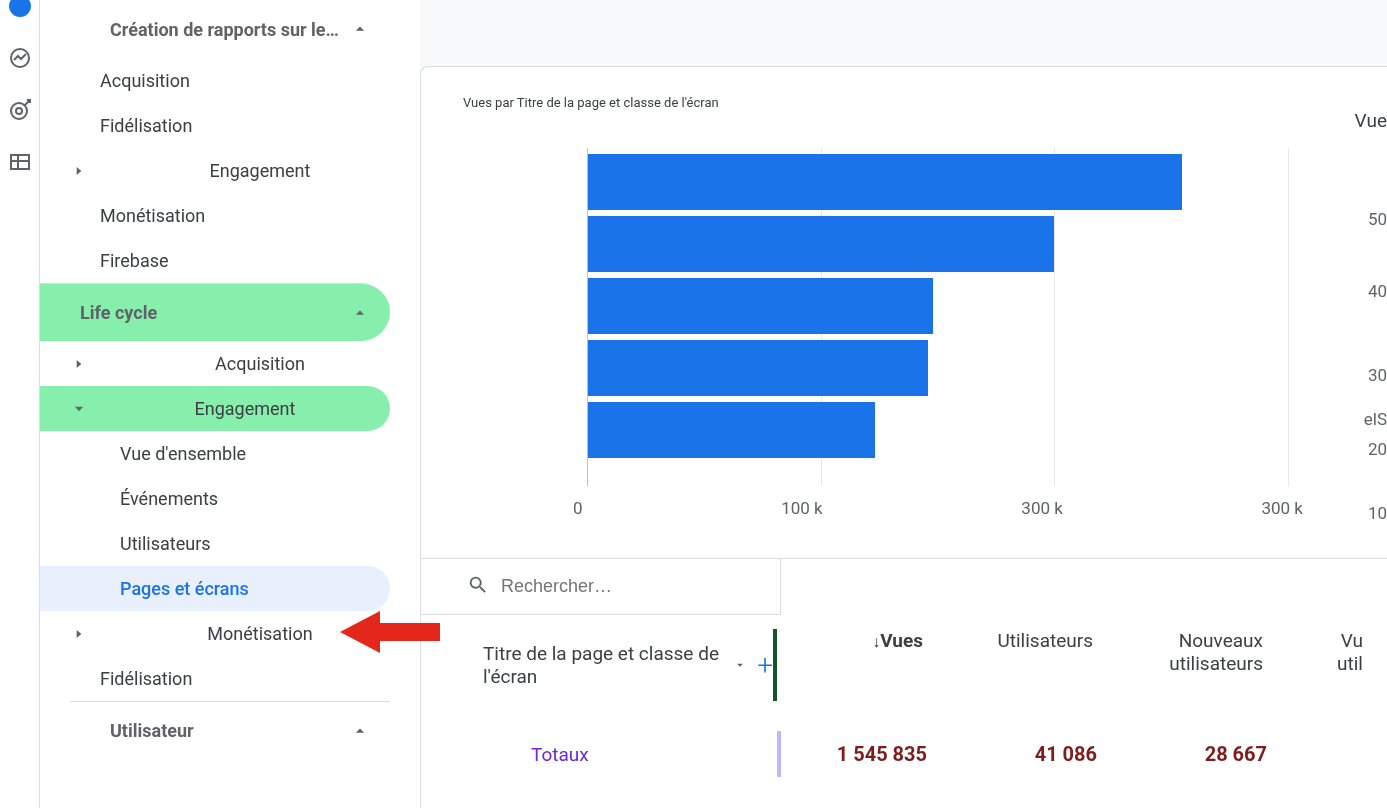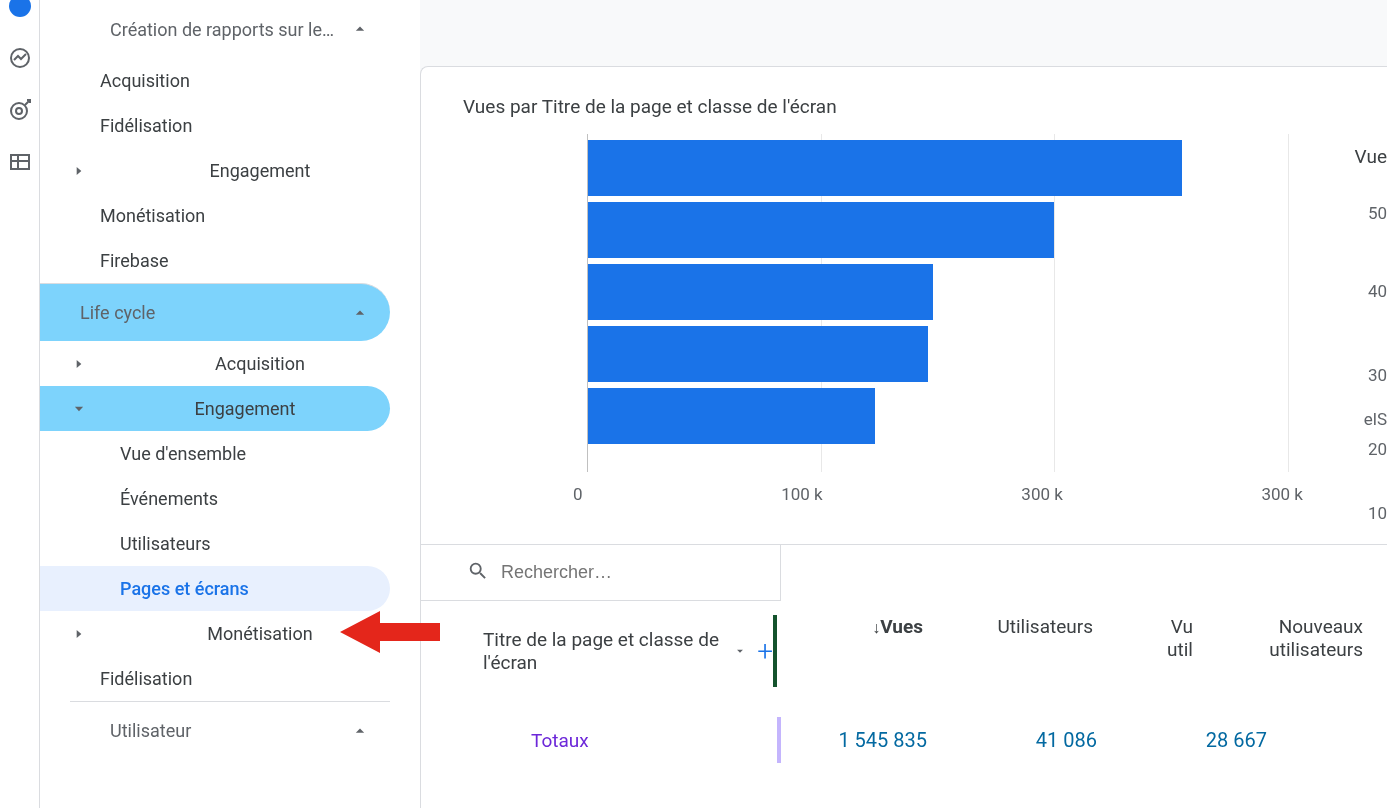--- a/index.html
+++ b/index.html
@@ -45,36 +45,36 @@
     cursor: pointer;
     position: relative;
   }
   .section-header {
     padding-left: 40px;
     padding-right: 20px;
     justify-content: space-between;
     color: #5f6368;
     border-top: 1px solid #dadce0;
     margin: 0 30px 0 30px;
-    font-weight: 400;
+    font-weight: 700;
     height: 58px;
   }
   .section-header:first-of-type { border-top: none; }
   .nav-item { padding-left: 60px; justify-content: center; }
   .nav-item .caret {
     position: absolute;
     left: 30px;
     width: 18px; height: 18px;
     display: flex; align-items:center; justify-content:center;
     color: #5f6368;
   }
   .nav-sub { padding-left: 60px; }
   .nav-sub2 { padding-left: 80px; }
   .pill-selected {
-    background: #7dd3fc;
+    background: #86efac;
     border-radius: 0 30px 30px 0;
     margin-right: 30px;
   }
   .nav-item.pill-selected, .section-header.pill-selected { }
   .active-selected {
     background: #e8f0fe;
     border-radius: 0 30px 30px 0;
     margin-right: 30px;
     color: #1a73e8;
     font-weight: 500;
@@ -95,24 +95,24 @@
     left: 0; top: 66px;
     right: 0;
     background: #fff;
     border: 1px solid #dadce0;
     border-right: none;
     border-radius: 8px 0 0 0;
     padding: 28px 0 0 0;
     height: 760px;
   }
   .chart-title {
-    font-size: 19px;
+    font-size: 13px;
     color: #3c4043;
     padding-left: 42px;
-    margin-bottom: 16px;
+    margin-bottom: 38px;
   }
   .chart-area {
     position: relative;
     height: 370px;
     margin-left: 42px;
     width: 850px;
     display:flex;
     flex-direction:column;
   }
   .bars {
@@ -144,21 +144,21 @@
   }
   .right-chart {
     position: absolute;
     right: 0;
     top: 96px;
     width: 40px;
     height: 410px;
   }
   .right-chart-title {
     position:absolute; right:0; top:106px;
-    font-size:19px; color:#3c4043;margin-top:36px;
+    font-size:19px; color:#3c4043;
   }
   .y-tick {
     position: absolute;
     right: 0;
     font-size: 17px;
     color: #5f6368;
     text-align: right;
   }
 
   .table-region {
@@ -228,22 +228,22 @@
     color: #6d28d9;
     border-right: 4px solid #c4b5fd;
     height:46px;
     display:flex; align-items:center;text-align:center;
   }
   .td {
     flex: 0 0 170px;
     text-align: right;
     padding-right: 24px;
     font-size: 20px;
-    color: #0369a1;
-    font-weight: 400;
+    color: #7f1d1d;
+    font-weight: 700;
   }
 
   
   .arrow-annot {
     position: absolute;
     left: 340px;
     top: 605px;
     width: 100px;
     height: 54px;
     z-index: 50;
@@ -389,21 +389,21 @@
       <div class="xaxis">
         <span>0</span>
         <span>100 k</span>
         <span>300 k</span>
         <span>300 k</span>
       </div>
     </div>
 
     <div class="right-chart-title" style="top:42px;">Vue</div>
     <div class="right-chart">
-      <div class="y-tick" style="top:40px;">50</div>
+      <div class="y-tick" style="top:46px;">50</div>
       <div class="y-tick" style="top:118px;">40</div>
       <div class="y-tick" style="top:202px;">30</div>
       <div class="y-tick" style="top:246px;">elS</div>
       <div class="y-tick" style="top:276px;margin-left:12px;">20</div>
       <div class="y-tick" style="top:340px;">10</div>
     </div>
 
     <div class="table-region">
       <div class="search-row">
         <span>
@@ -418,27 +418,27 @@
           <span>Titre de la page et classe de l'écran</span>
           <span class="drop-caret">
             <svg viewBox="0 0 24 24" width="14" height="14" fill="#5f6368">
                 <path d="M7 10l5 5 5-5z"></path>
               </svg>
           </span>
           <span class="plus-icon">+</span>
         </div>
         <div class="th"><span class="sort-arrow">↓</span><b>Vues</b></div>
         <div class="th"><span>Utilisateurs</span></div>
+        <div class="th">
+          <div>Nouveaux</div>
+          <div>utilisateurs</div>
+        </div>
         <div class="th" style="flex:0 0 100px;">
           <div>Vu</div>
           <div>util</div>
-        </div>
-        <div class="th">
-          <div>Nouveaux</div>
-          <div>utilisateurs</div>
         </div>
       </div>
       <div class="totals-row" style="margin-top:44px;">
         <div class="td-first">Totaux</div>
         <div class="td">1 545 835</div>
         <div class="td">41 086</div>
         <div class="td">28 667</div>
       </div>
     </div>
   </div>

